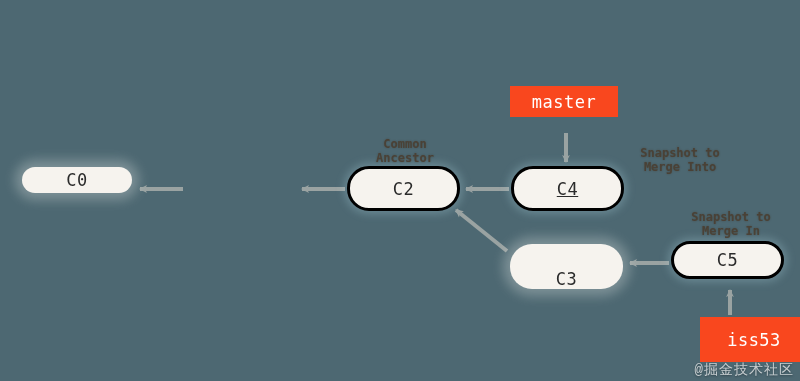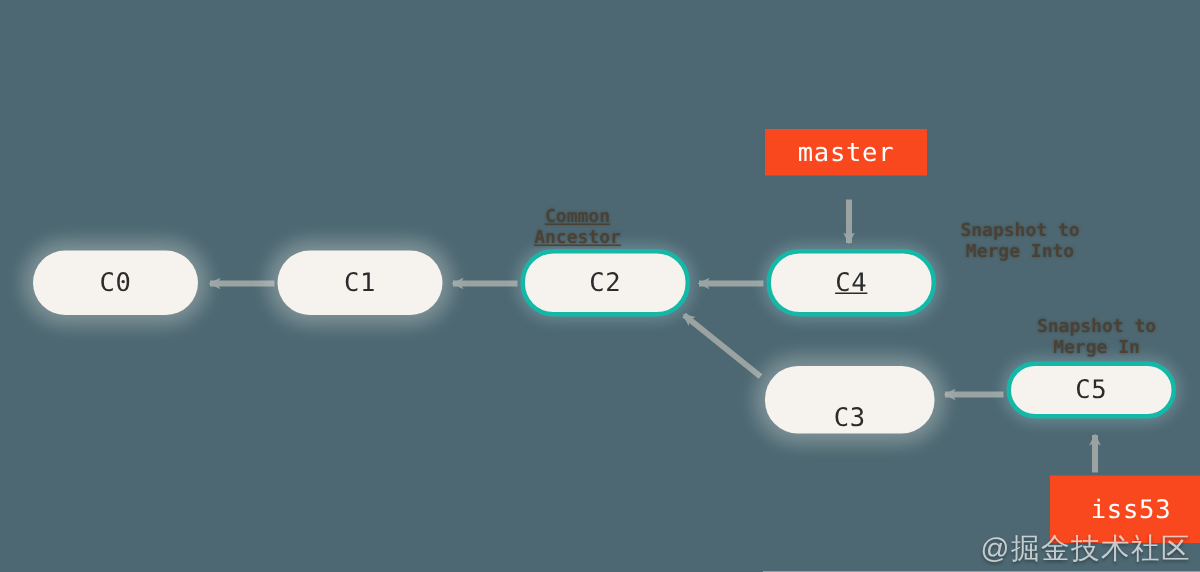--- a/index.html
+++ b/index.html
@@ -31,21 +31,21 @@
     display: flex;
     align-items: center;
     justify-content: center;
     color: #2b2b2b;
     font-family: "DejaVu Sans Mono", "Liberation Mono", monospace;
     font-size: 17px;
     letter-spacing: 0.5px;
     box-shadow: 0 0 10px 4px rgba(205, 228, 235, 0.40);
   }
   .commit.bordered {
-    border: 3px solid #14b8a6;
+    border: 3px solid #000000;
     box-shadow: 0 0 9px 3px rgba(180, 220, 230, 0.28);
   }
   .commit.plain {
     border: 0 solid transparent;
     box-shadow: 0 0 12px 7px rgba(235, 238, 236, 0.30);
   }
 
   
   .branch-label {
     position: absolute;
@@ -84,22 +84,22 @@
     height: 381px;
     pointer-events: none;
   }
 
   
   #watermark {
     position: absolute;
     right: 6px;
     bottom: 2px;
     color: rgba(250, 250, 250, 0.72);
-    font-family: Liberation Sans, sans-serif;
-    font-size: 19px;
+    font-family: Liberation Mono, monospace;
+    font-size: 14px;
     letter-spacing: 1px;
     text-shadow: 0 1px 2px rgba(20, 30, 35, 0.5);
     white-space: nowrap;
   }
 </style>
 </head>
 <body>
 
 <div id="canvas">
 
@@ -132,27 +132,24 @@
 
     <g>
       <line x1="566" y1="133" x2="566" y2="162" stroke="#9aa3a2" stroke-width="4" marker-end="url(#ah)"></line>
     </g>
 
     <g>
       <line x1="730" y1="315" x2="730" y2="290" stroke="#9aa3a2" stroke-width="4" marker-end="url(#ah)"></line>
     </g>
   </svg>
 
-  <div class="commit plain" style="left:22px; top:167px; width:110px; height:43px;">
+  <div class="commit plain" style="left:22px; top:167px; width:110px; height:26px;">
     <span>C0</span>
   </div>
 
-  <div class="commit plain" style="left:185px; top:167px; width:110px; height:43px;">
-    <span>C1</span>
-  </div>
 
   <div class="commit bordered" style="left:347px; top:166px; width:113px; height:45px;">
     <span>C2</span>
   </div>
 
   <div class="commit bordered" style="left:511px; top:166px; width:113px; height:45px;text-decoration:underline;">
     <span>C4</span>
   </div>
 
   <div class="commit plain" style="left:510px; top:244px; width:113px; height:45px;align-items:flex-end;">
@@ -164,21 +161,21 @@
   </div>
 
   <div class="branch-label" style="left:510px; top:86px; width:108px; height:31px;">
     <span>master</span>
   </div>
 
   <div class="branch-label" style="left:678px; top:317px; width:108px; height:45px;margin-left:22px;">
     <span>iss53</span>
   </div>
 
-  <div class="annotation" style="left:340px; top:137px; width:90px;text-decoration:underline;">Common
+  <div class="annotation" style="left:360px; top:137px; width:90px;">Common
 Ancestor</div>
 
   <div class="annotation" style="left:624px; top:146px; width:112px;">Snapshot to
 Merge Into</div>
 
   <div class="annotation" style="left:676px; top:210px; width:110px;">Snapshot to
 Merge In</div>
 
   <div id="watermark">@掘金技术社区</div>
 

